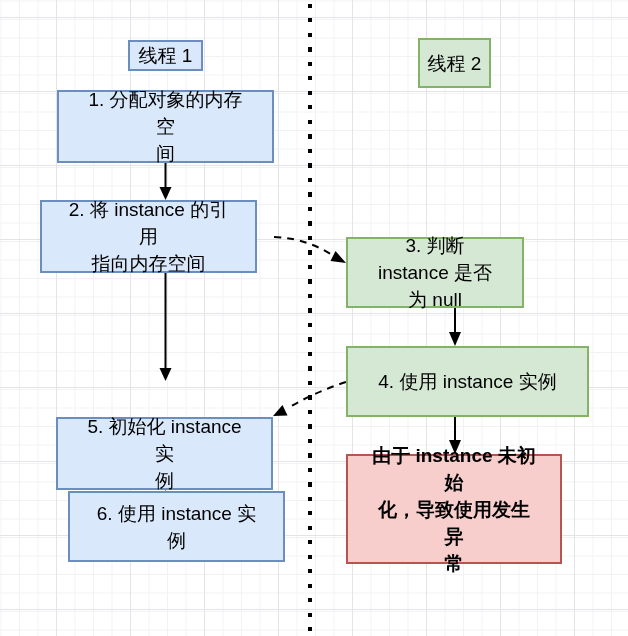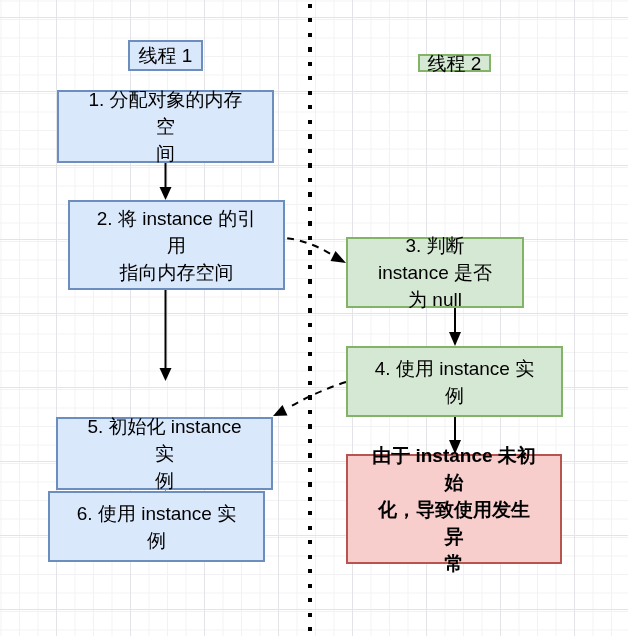--- a/index.html
+++ b/index.html
@@ -81,45 +81,45 @@
 
     <g>
       <path class="arrow-dashed" d="M346,382 Q315,392 288,408"></path>
       <polygon class="arrow-head" points="273,416 282.5,405 287.5,415.5"></polygon>
     </g>
   </svg>
 
   <div class="node lane-label" style="left: 128px; top: 40px; width: 75px; height: 31px; background: rgb(218, 232, 252); border-color: rgb(108, 142, 191);">
     <span>线程 1</span>
   </div>
-  <div class="node lane-label" style="left: 418px; top: 38px; width: 73px; height: 18px; background: rgb(213, 232, 212); border-color: rgb(130, 179, 102); margin-top: 16px;">
+  <div class="node lane-label" style="left: 418px; top: 38px; width: 73px; height: 50px; background: rgb(213, 232, 212); border-color: rgb(130, 179, 102);">
     <span>线程 2</span>
   </div>
 
   <div class="node" style="left: 57px; top: 90px; width: 217px; height: 73px; background: rgb(218, 232, 252); border-color: rgb(108, 142, 191);">
     <span>1. 分配对象的内存空
 间</span>
   </div>
-  <div class="node" style="left: 68px; top: 200px; width: 217px; height: 90px; background: rgb(218, 232, 252); border-color: rgb(108, 142, 191);">
+  <div class="node" style="left: 40px; top: 200px; width: 217px; height: 73px; background: rgb(218, 232, 252); border-color: rgb(108, 142, 191);">
     <span>2. 将 instance 的引用
 指向内存空间</span>
   </div>
   <div class="node" style="left: 56px; top: 381px; width: 217px; height: 73px; background: rgb(218, 232, 252); border-color: rgb(108, 142, 191); margin-top: 36px;">
     <span>5. 初始化 instance 实
 例</span>
   </div>
-  <div class="node" style="left: 48px; top: 491px; width: 217px; height: 71px; background: rgb(218, 232, 252); border-color: rgb(108, 142, 191);">
+  <div class="node" style="left: 68px; top: 491px; width: 217px; height: 71px; background: rgb(218, 232, 252); border-color: rgb(108, 142, 191);">
     <span>6. 使用 instance 实例</span>
   </div>
 
   <div class="node" style="left: 346px; top: 237px; width: 178px; height: 71px; background: rgb(213, 232, 212); border-color: rgb(130, 179, 102);">
     <span>3. 判断 instance 是否
 为 null</span>
   </div>
-  <div class="node" style="left: 346px; top: 346px; width: 217px; height: 71px; background: rgb(213, 232, 212); border-color: rgb(130, 179, 102);">
+  <div class="node" style="left: 346px; top: 346px; width: 243px; height: 71px; background: rgb(213, 232, 212); border-color: rgb(130, 179, 102);">
     <span>4. 使用 instance 实例</span>
   </div>
   <div class="node" style="left: 346px; top: 454px; width: 216px; height: 110px; background: rgb(248, 206, 204); border-color: rgb(184, 84, 80); font-weight: bold;">
     <span>由于 instance 未初始
 化，导致使用发生异
 常</span>
   </div>
 
 </div>
 

